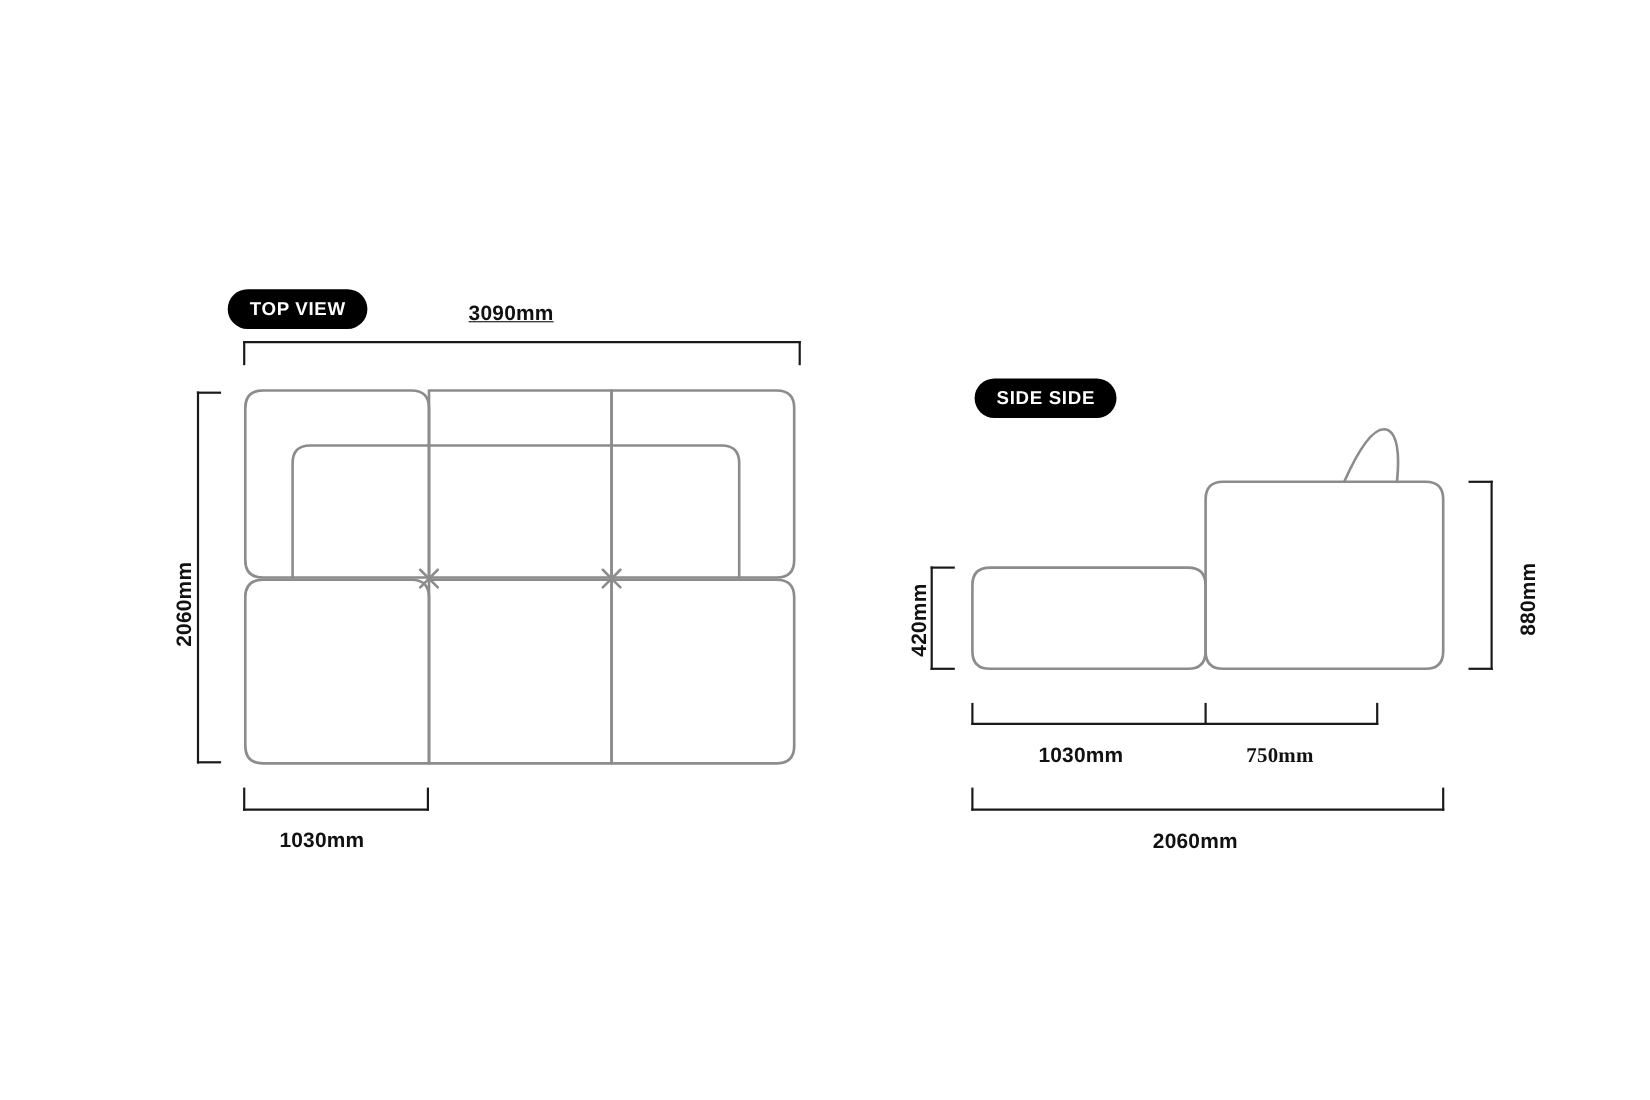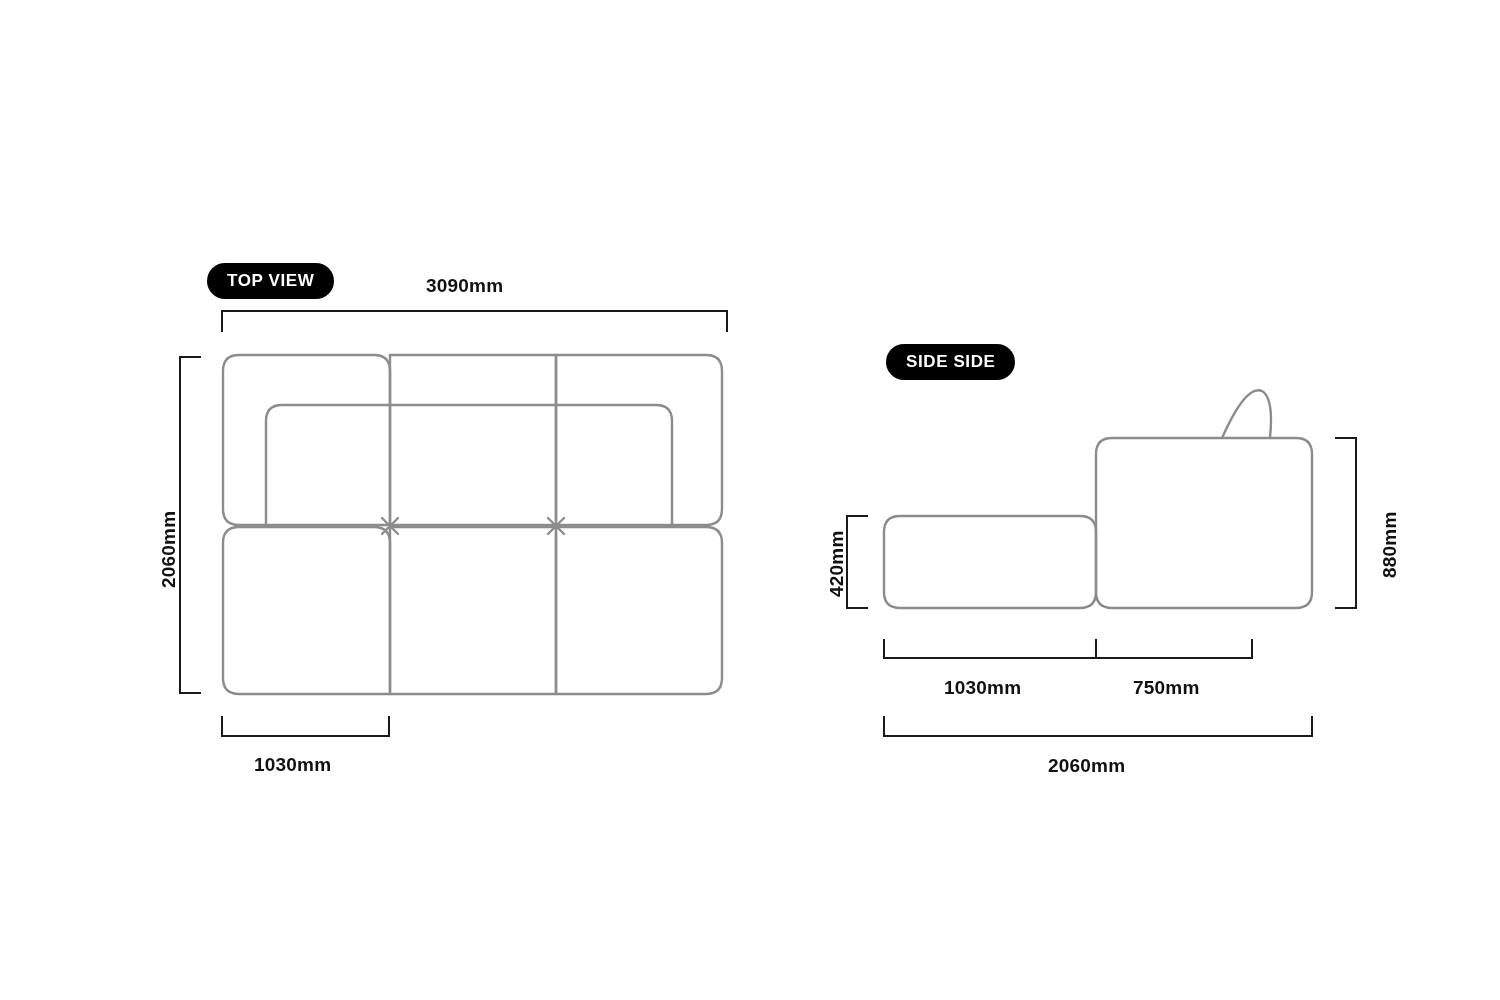--- a/index.html
+++ b/index.html
@@ -71,28 +71,28 @@
   }
 </style>
 </head>
 <body>
 
 <div class="stage">
 
   <div class="view-badge" id="top-view-badge">TOP VIEW</div>
   <div class="view-badge" id="side-view-badge">SIDE SIDE</div>
 
-  <div class="dim-label" style="left:426px; top:275px;">3090mm</div>
+  <div class="dim-label" style="left:426px; top:275px;text-decoration:underline;">3090mm</div>
   <div class="dim-label vertical" style="left:158px; top:588px;">2060mm</div>
   <div class="dim-label" style="left:254px; top:754px;">1030mm</div>
 
   <div class="dim-label vertical" style="left:826px; top:597px;">420mm</div>
   <div class="dim-label vertical" style="left:1379px; top:578px;">880mm</div>
   <div class="dim-label" style="left:944px; top:677px;">1030mm</div>
-  <div class="dim-label" style="left:1133px; top:677px;">750mm</div>
+  <div class="dim-label" style="left:1133px; top:677px;font-family:Liberation Serif, serif;">750mm</div>
   <div class="dim-label" style="left:1048px; top:755px;">2060mm</div>
 
   <svg class="draw" viewBox="0 0 1500 1000" xmlns="http://www.w3.org/2000/svg">
 
     <g>
 
       <path class="sofa-outline" d="M 239 355 L 374 355 Q 390 355 390 371 L 390 525 L 239 525 Q 223 525 223 509 L 223 371 Q 223 355 239 355 Z"></path>
       <path class="sofa-outline" d="M 390 355 L 556 355 L 556 525 L 390 525 Z"></path>
       <path class="sofa-outline" d="M 556 355 L 706 355 Q 722 355 722 371 L 722 509 Q 722 525 706 525 L 556 525 Z"></path>
 

